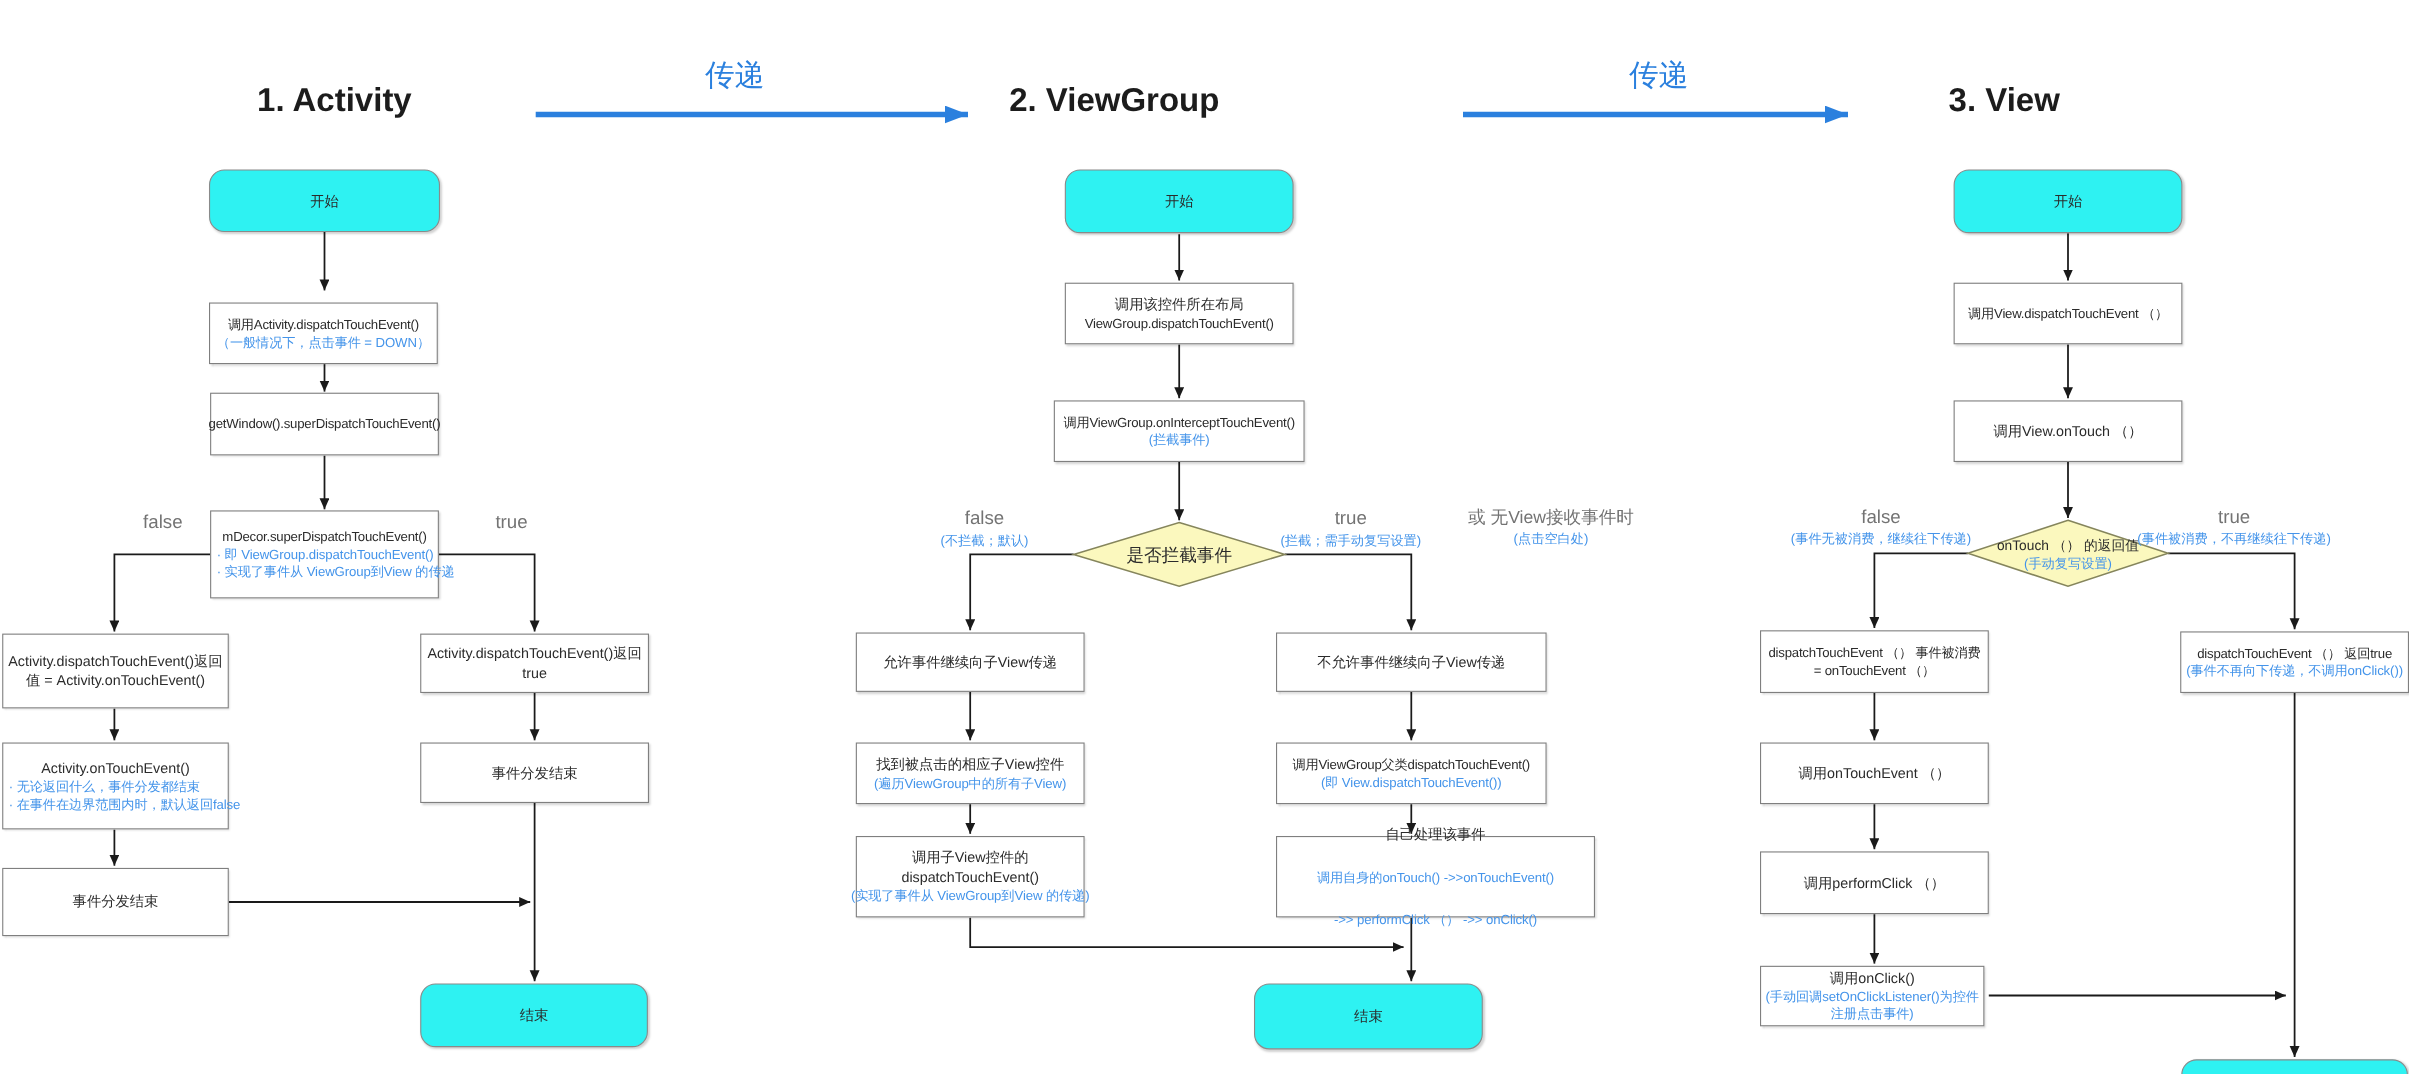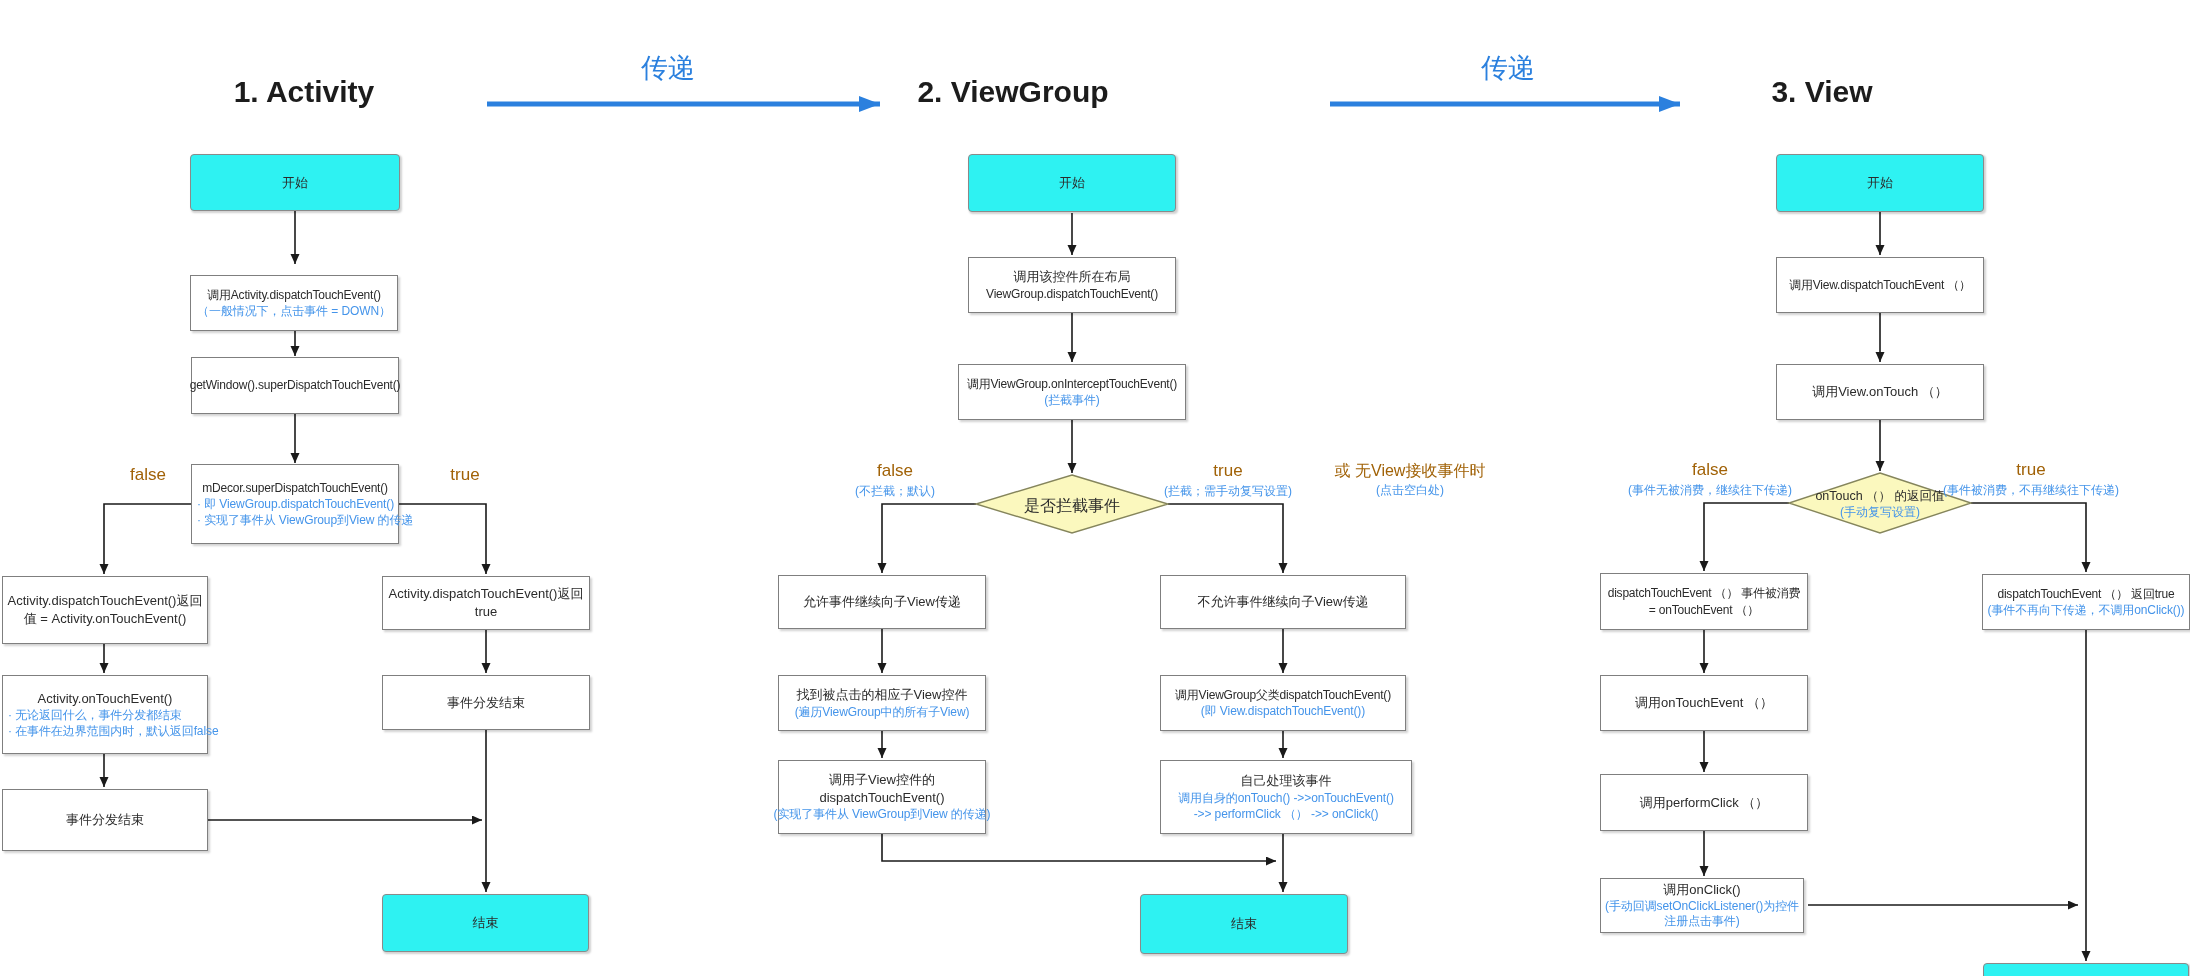--- a/index.html
+++ b/index.html
@@ -8,28 +8,28 @@
     font-family:"Liberation Sans","DejaVu Sans",sans-serif;color:#2b2b2b;margin-top:48px;
   }
   #wires{position:absolute;left:0;top:0;width:2190px;height:976px;}
   .col-title{position:absolute;font-size:30px;font-weight:bold;color:#1c1c1c;text-align:center;white-space:nowrap;}
   .transfer-label{position:absolute;font-size:27px;color:#2b80de;text-align:center;white-space:nowrap;}
   .node{
     position:absolute;background:#fff;border:1px solid #7f7f7f;box-sizing:border-box;
     display:flex;flex-direction:column;align-items:center;justify-content:center;
     text-align:center;box-shadow:1.5px 1.5px 2px rgba(0,0,0,0.18);
   }
-  .terminal{background:#2ef2f2;border:1px solid #8a8a8a;border-radius:4px;}
+  .terminal{background:#2ef2f2;border:1px solid #8a8a8a;border-radius:14px;}
   .ln{font-size:13px;line-height:1.35;white-space:nowrap;color:#2b2b2b;}
   .sm{font-size:12px;letter-spacing:-0.2px;}
   .note{font-size:12px;color:#4494ea;letter-spacing:-0.1px;}
   .wrap{white-space:normal;line-height:1.3;padding:0 4px;}
   .left-align{align-self:flex-start;text-align:left;padding-left:5px;}
   .branch-label{position:absolute;text-align:center;}
-  .branch-label .t{font-size:17px;color:#a16207;line-height:1.1;}
+  .branch-label .t{font-size:17px;color:#737373;line-height:1.1;}
   .branch-label .n{font-size:12px;color:#4494ea;margin-top:2px;white-space:nowrap;}
   .diamond-text{position:absolute;text-align:center;}
   .diamond-text .t{font-size:16px;color:#2b2b2b;line-height:1.25;}
   .diamond-text .n{font-size:12px;color:#4494ea;line-height:1.2;}
 </style>
 </head>
 <body>
 
 <div id="canvas">
 
@@ -196,21 +196,21 @@
 
   <div class="node" style="left:1160px;top:527px;width:246px;height:54px;">
     <div class="ln">不允许事件继续向子View传递</div>
   </div>
 
   <div class="node" style="left:1160px;top:627px;width:246px;height:56px;">
     <div class="ln sm">调用ViewGroup父类dispatchTouchEvent()</div>
     <div class="ln note">(即 View.dispatchTouchEvent())</div>
   </div>
 
-  <div class="node" style="left:1160px;top:712px;width:252px;height:74px;">
+  <div class="node" style="left:1160px;top:712px;width:290px;height:74px;gap:22px;">
     <div class="ln">自己处理该事件</div>
     <div class="ln note">调用自身的onTouch() -&gt;&gt;onTouchEvent()</div>
     <div class="ln note">-&gt;&gt; performClick （） -&gt;&gt; onClick()</div>
   </div>
 
   <div class="node terminal" style="left:1140px;top:846px;width:208px;height:60px;">
     <div class="ln">结束</div>
   </div>
 
   <div class="node terminal" style="left:1776px;top:106px;width:208px;height:58px;">

